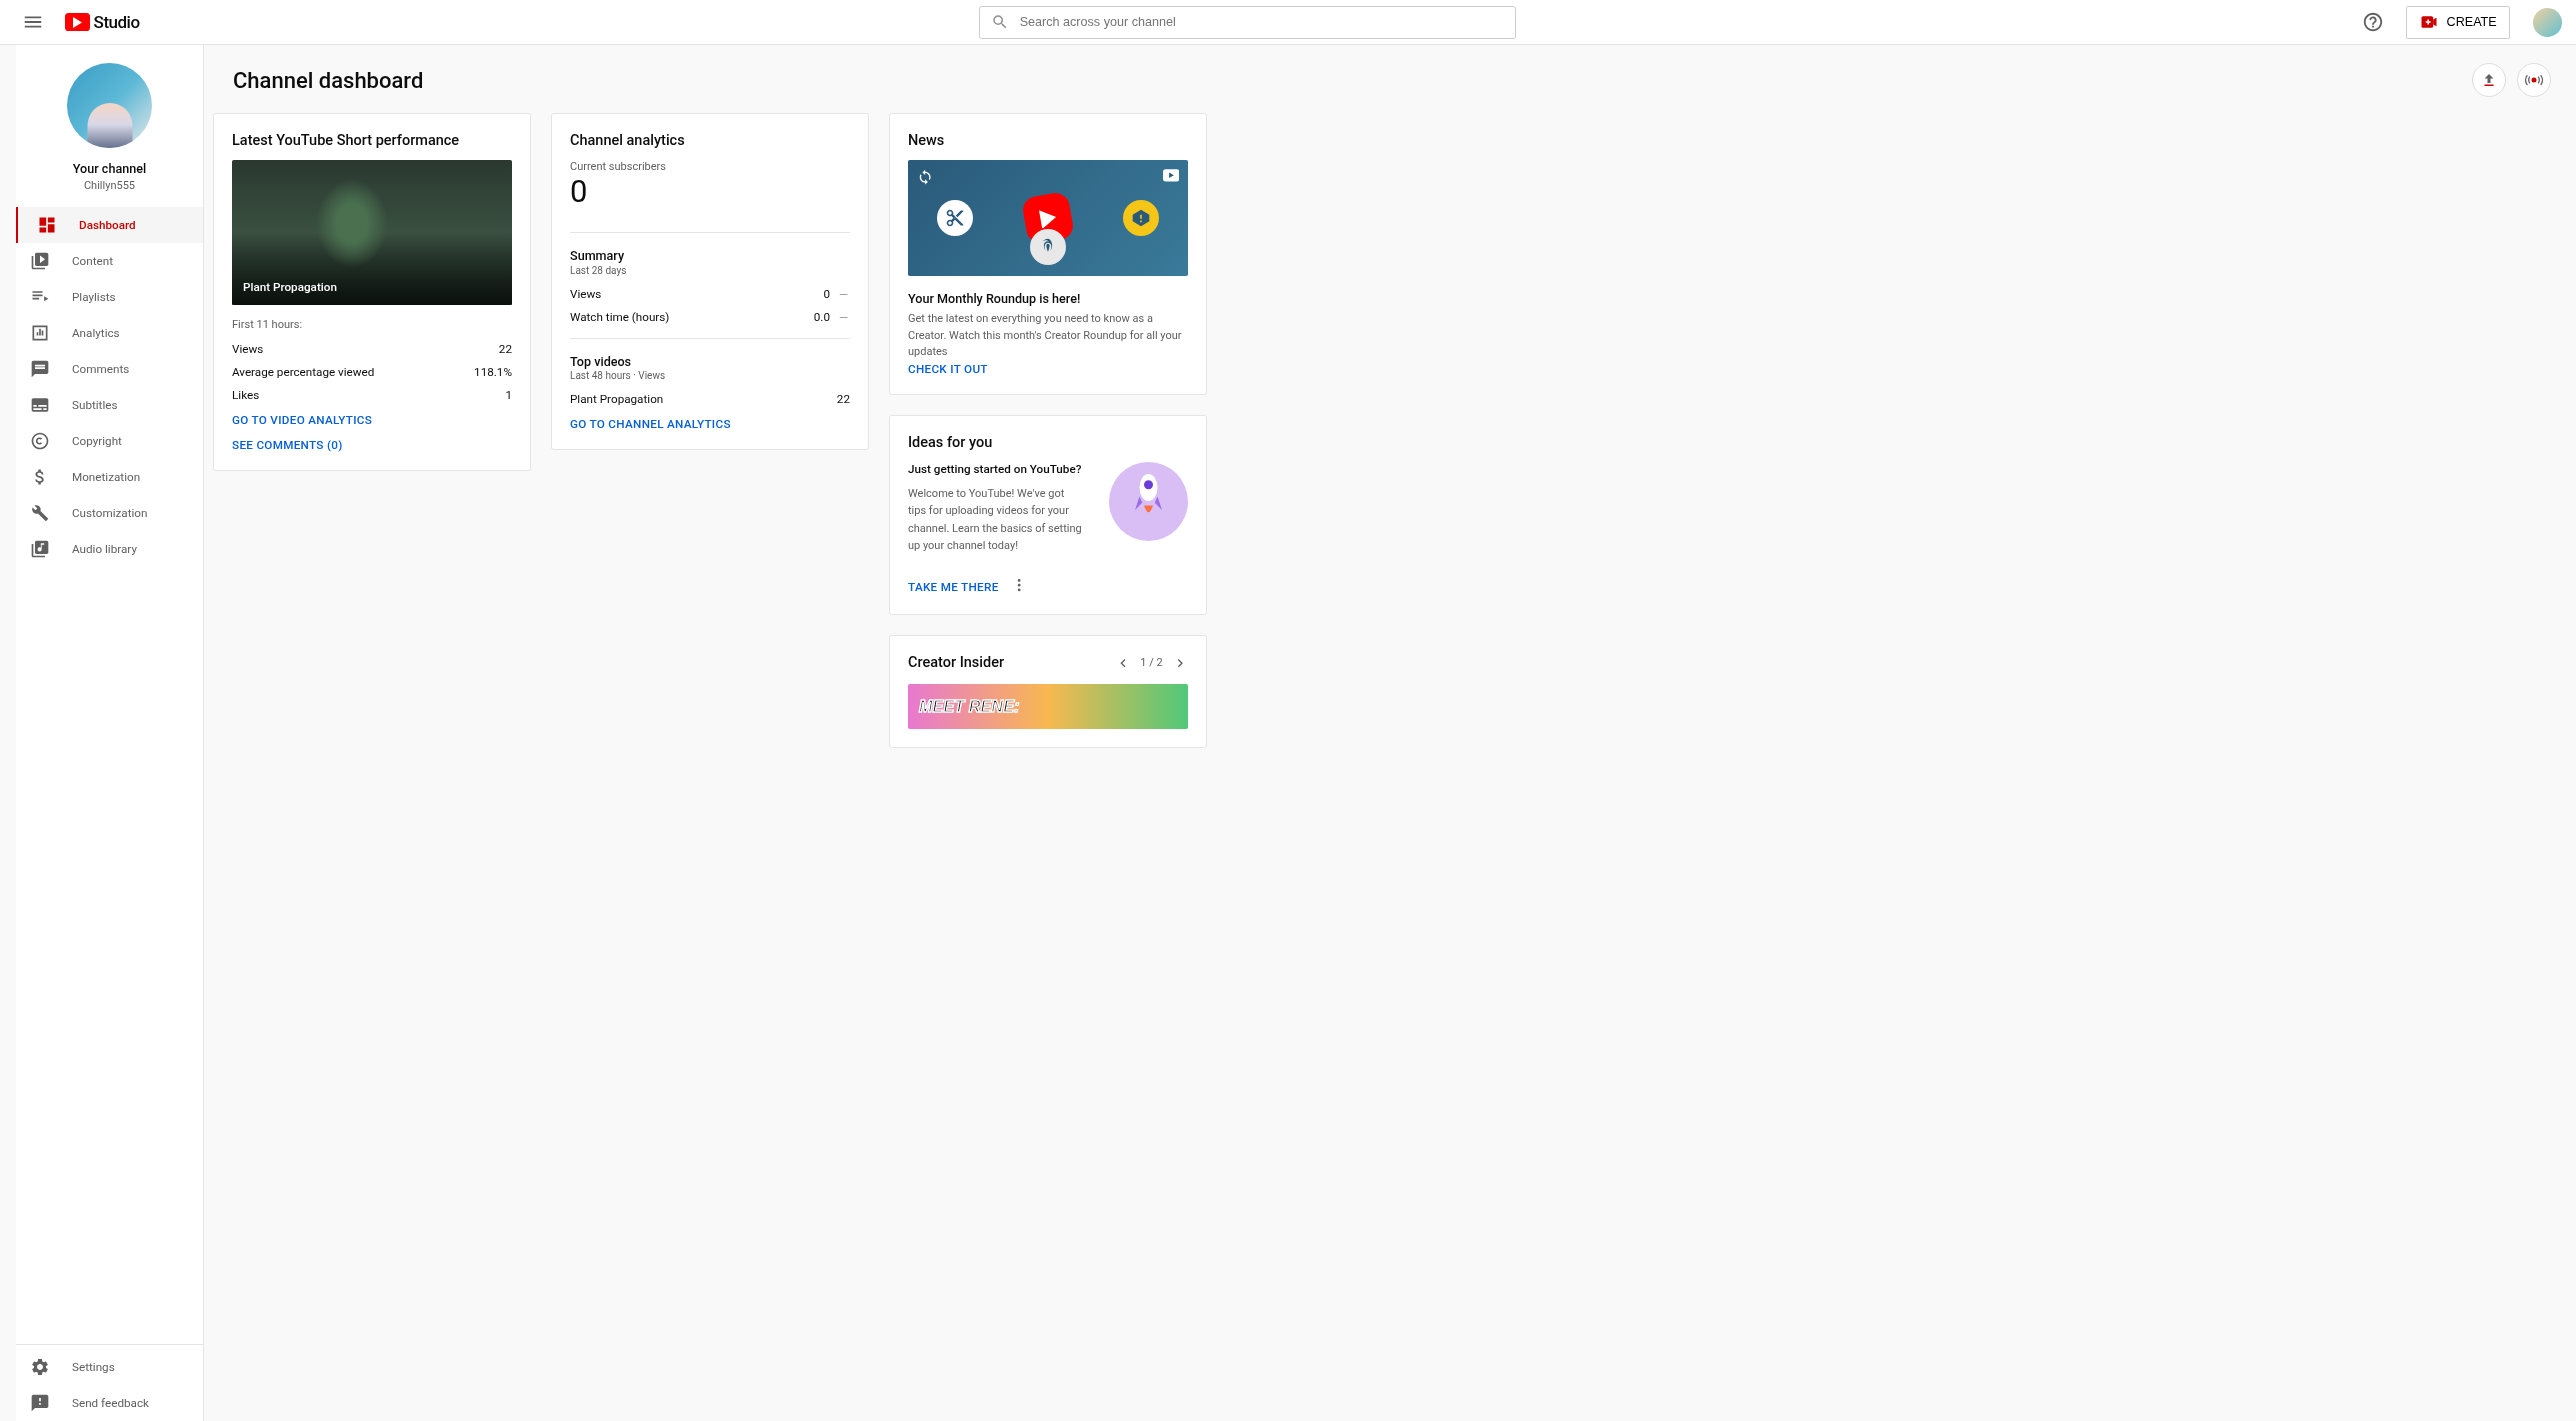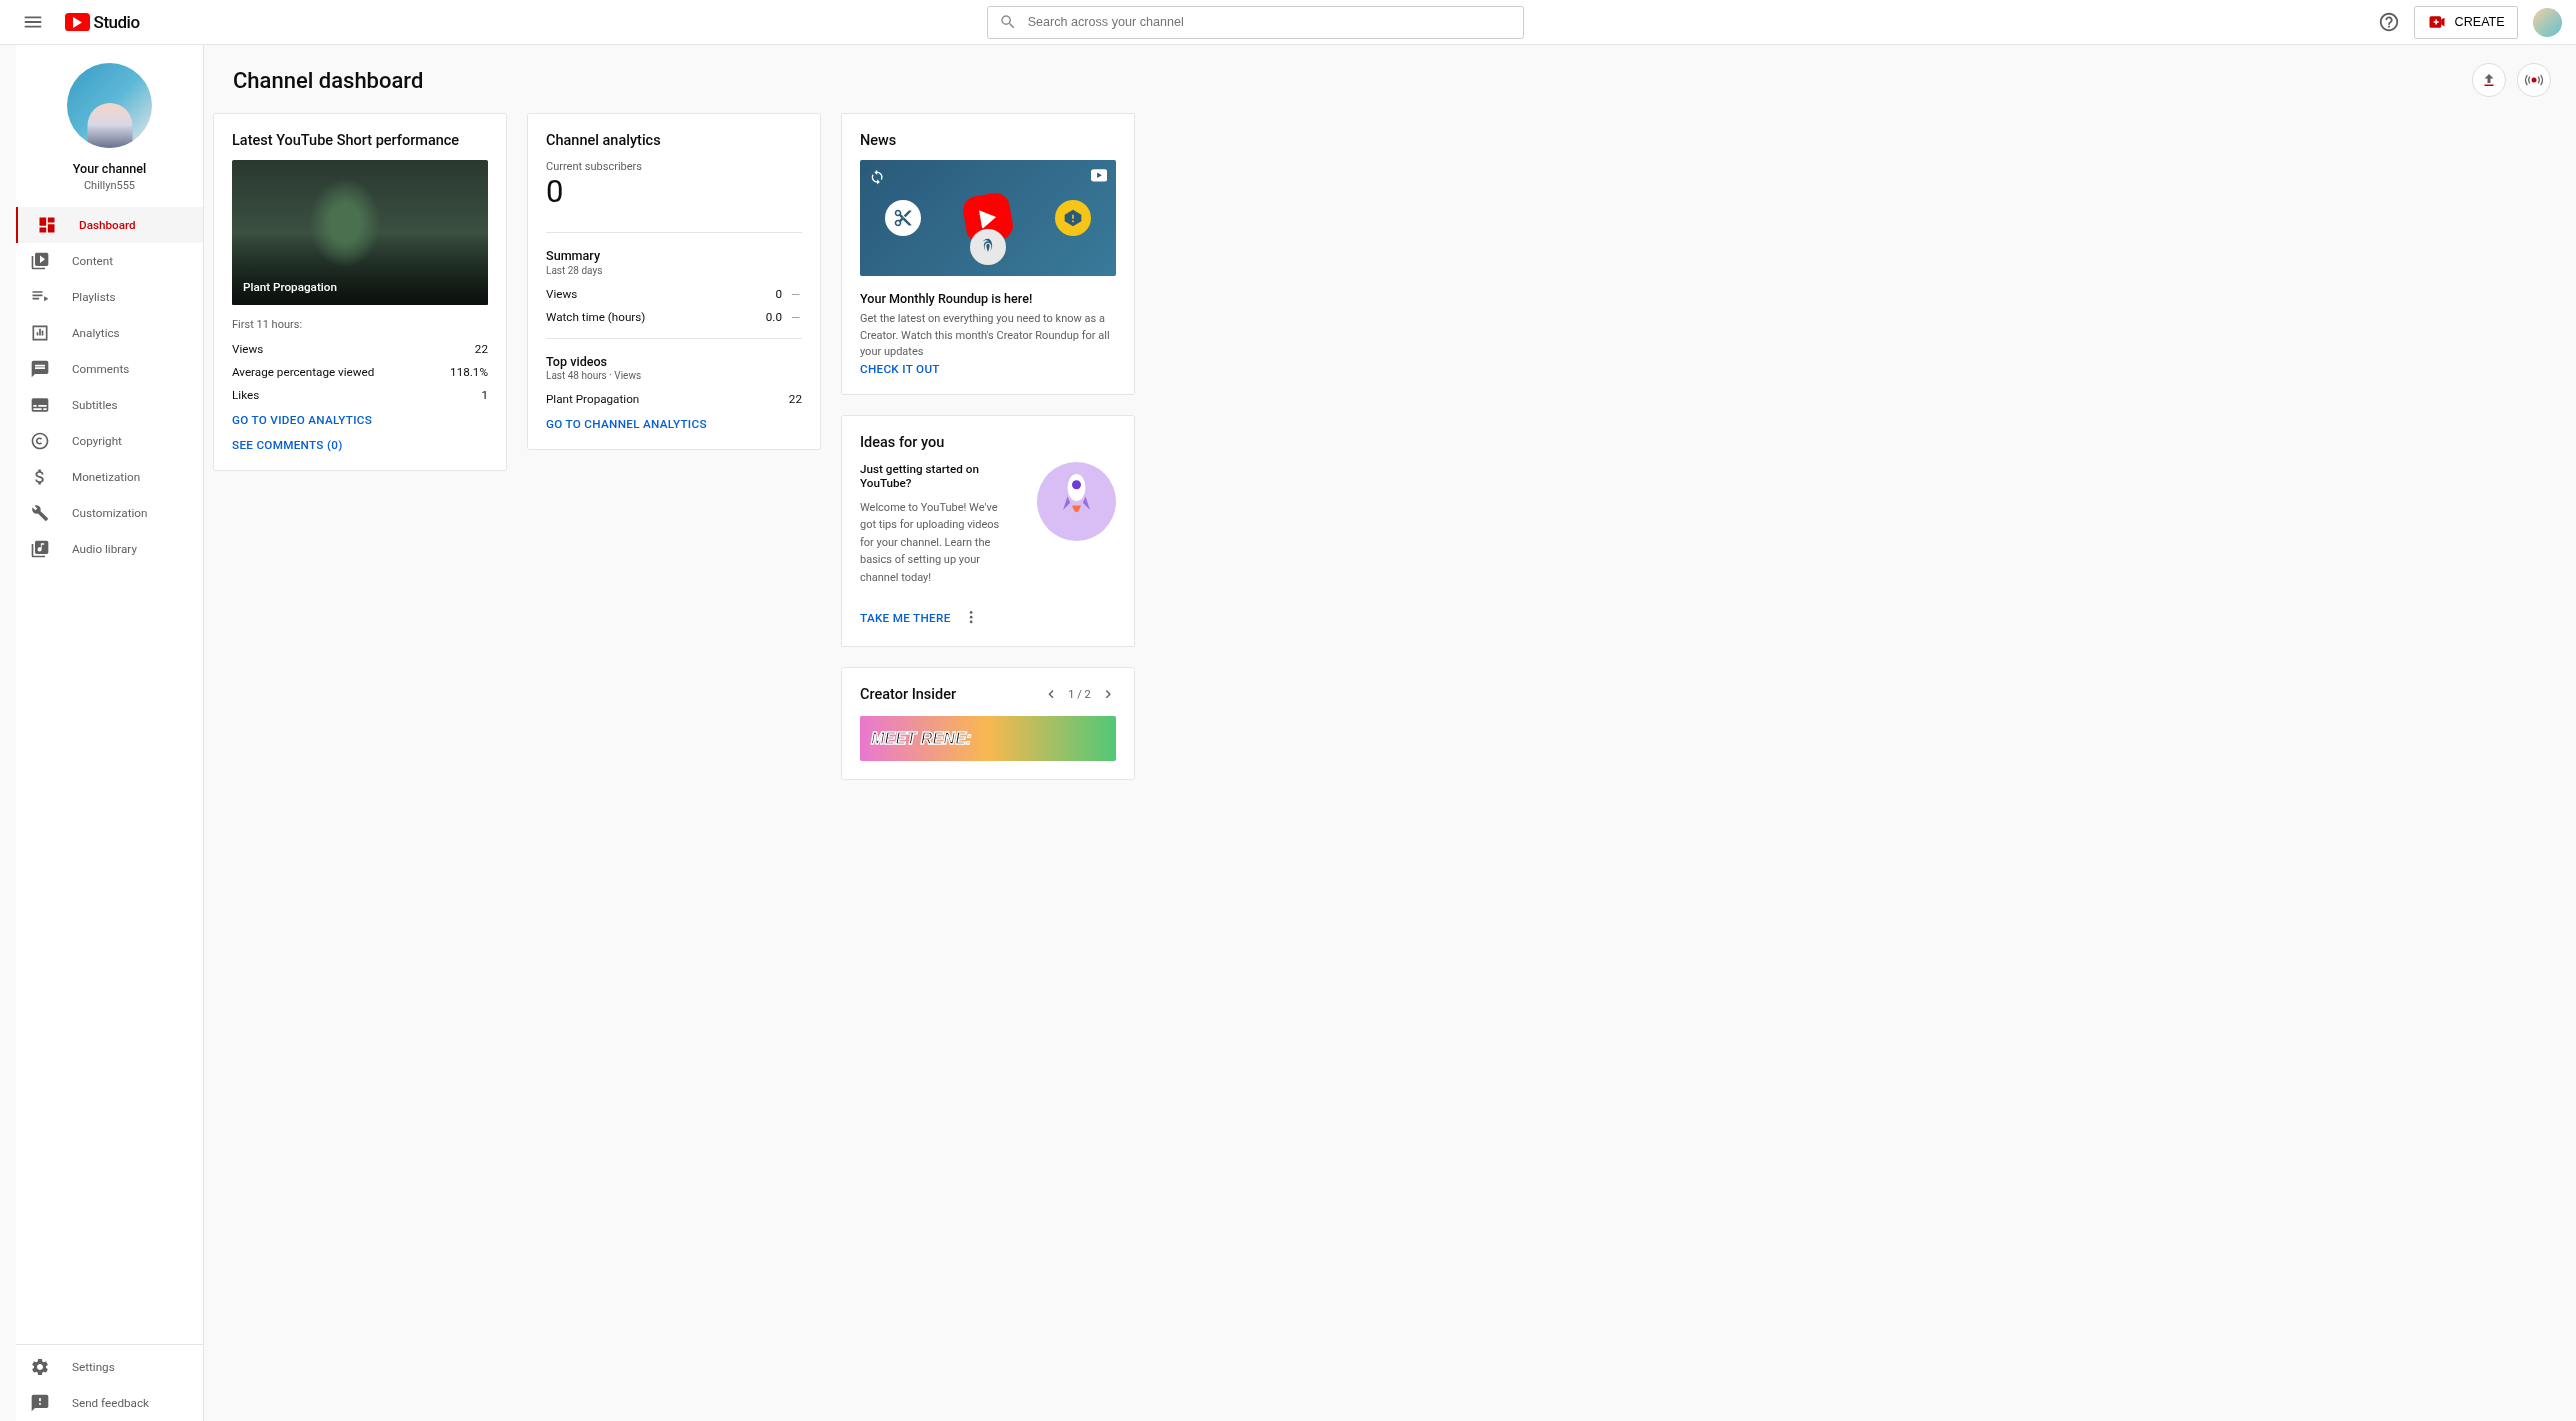--- a/index.html
+++ b/index.html
@@ -7,21 +7,21 @@
 .header { height: 45px; background: #fff; display: flex; align-items: center; padding: 0 14.5px; border-bottom: 0.9px solid #e5e5e5; position: fixed; top: 0; left: 0; right: 0; z-index: 100; }
 .hamburger { width: 36px; height: 36px; display: flex; align-items: center; justify-content: center; cursor: pointer; border-radius: 50%; }
 .hamburger svg { width: 22px; height: 22px; fill: #606060; }
 .logo { display: flex; align-items: center; margin-left: 14.5px; cursor: pointer; }
 .logo-icon { width: 25px; height: 18px; background: #ff0000; border-radius: 3.6px; display: flex; align-items: center; justify-content: center; margin-right: 3.6px; }
 .logo-text { font-size: 17px; font-weight: 500; letter-spacing: -0.5px; }
 .search-container { flex: 1; display: flex; justify-content: center; }
 .search-box { width: 537px; height: 33px; border: 0.9px solid #ccc; border-radius: 2.7px; display: flex; align-items: center; padding: 0 11px; }
 .search-box svg { width: 18px; height: 18px; fill: #909090; margin-right: 11px; }
 .search-box input { flex: 1; border: none; outline: none; font-size: 12.6px; color: #606060; }
-.header-right { display: flex; align-items: center; gap: 7px; }
+.header-right { display: flex; align-items: center; gap: 15px; }
 .icon-btn { width: 36px; height: 36px; border-radius: 50%; display: flex; align-items: center; justify-content: center; cursor: pointer; }
 .icon-btn svg { width: 22px; height: 22px; fill: #606060; }
 .create-btn { height: 33px; border: 0.9px solid #ccc; border-radius: 1.8px; padding: 0 12.6px; display: flex; align-items: center; gap: 7.2px; cursor: pointer; font-size: 12.6px; font-weight: 500; background: #fff; }
 .create-btn svg { width: 20px; height: 20px; }
 .avatar { width: 29px; height: 29px; border-radius: 50%; background: linear-gradient(135deg, #f0d0a0, #60c0d0); cursor: pointer; margin-left: 7.2px; }
 .sidebar { width: 188px; background: #fff; position: fixed; top: 45px; bottom: 0; left: 16px; display: flex; flex-direction: column; border-right: 0.9px solid #e5e5e5; }
 .channel-info { padding: 18px 0 14.5px; display: flex; flex-direction: column; align-items: center; }
 .channel-avatar { width: 85px; height: 85px; border-radius: 50%; background: linear-gradient(135deg, #3a9cc5 0%, #5cb8d6 50%, #e8e8e8 100%); position: relative; overflow: hidden; margin-bottom: 12.6px; }
 .channel-avatar::after { content: ""; position: absolute; bottom: -9px; left: 50%; transform: translateX(-50%); width: 45px; height: 54px; background: linear-gradient(180deg, #f5d5c5 0%, #d8d8e8 40%, #3a4a6a 100%); border-radius: 22.6px 22.6px 0 0; }
 .channel-label { font-size: 12.6px; font-weight: 500; color: #0d0d0d; margin-bottom: 3.6px; }
@@ -31,21 +31,21 @@
 .nav-item.active { color: #cc0000; background: #f5f5f5; border-left: 2.7px solid #cc0000; padding-left: 19px; font-weight: 500; }
 .nav-item svg { width: 20px; height: 20px; fill: currentColor; flex-shrink: 0; }
 .nav-bottom { border-top: 0.9px solid #e5e5e5; padding-top: 3.6px; }
 .main { margin-left: 188px; margin-top: 45px; padding: 18px 25px; }
 .page-header { display: flex; align-items: center; justify-content: space-between; margin-bottom: 16.3px; margin-left: 20px; }
 .page-title { font-size: 22px; font-weight: 500; color: #0d0d0d; }
 .page-actions { display: flex; gap: 11px; }
 .action-btn { width: 34px; height: 34px; border-radius: 50%; background: #fff; border: 0.9px solid #ddd; display: flex; align-items: center; justify-content: center; cursor: pointer; }
 .columns { display: flex; gap: 20px; align-items: flex-start; }
 .col { display: flex; flex-direction: column; gap: 20px; }
-.col-1, .col-2, .col-3 { width: 294px; }
+.col-1, .col-2, .col-3 { width: 318px; }
 .card { background: #fff; border: 0.9px solid #e5e5e5; border-radius: 2.7px; padding: 18px; }
 .card-title { font-size: 14.5px; font-weight: 500; margin-bottom: 11px; color: #0d0d0d; }
 .thumb { width: 100%; height: 145px; background: linear-gradient(180deg, #2a3830 0%, #3a5040 50%, #1a2820 100%); border-radius: 1.8px; position: relative; display: flex; align-items: flex-end; padding: 11px; margin-bottom: 12.6px; }
 .thumb-title { color: #fff; font-size: 11.7px; font-weight: 500; position:relative; z-index:2; }
 .thumb::before { content:""; position:absolute; left:0; right:0; bottom:0; height:50%; background:linear-gradient(180deg, transparent, rgba(0,0,0,0.6)); }
 .thumb::after { content:""; position:absolute; top:18px; left:30%; width:72px; height:90px; background:radial-gradient(ellipse, #4a7050 30%, transparent 70%); border-radius:50%; }
 .meta-label { font-size: 11px; color: #606060; margin-bottom: 11px; }
 .stat-row { display: flex; justify-content: space-between; font-size: 11.7px; color: #0d0d0d; margin-bottom: 9px; }
 .link-btn { color: #065fd4; font-size: 11.7px; font-weight: 500; cursor: pointer; text-transform: uppercase; letter-spacing: 0.3px; margin-top: 11px; display: block; }
 .subs-label { font-size: 11px; color: #606060; }

